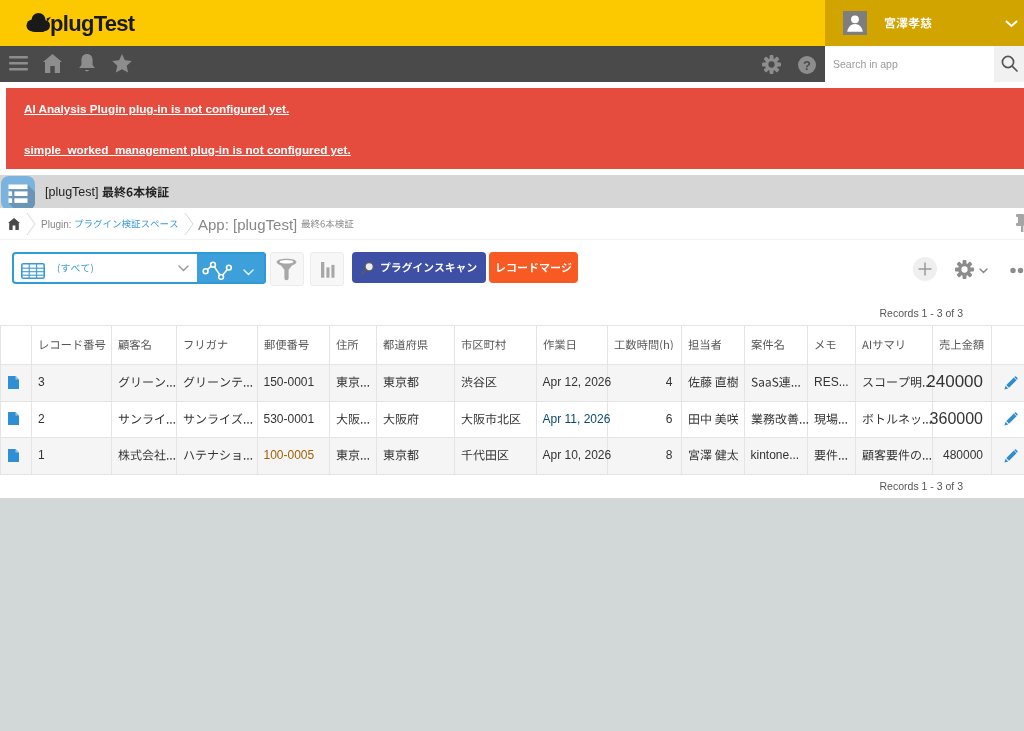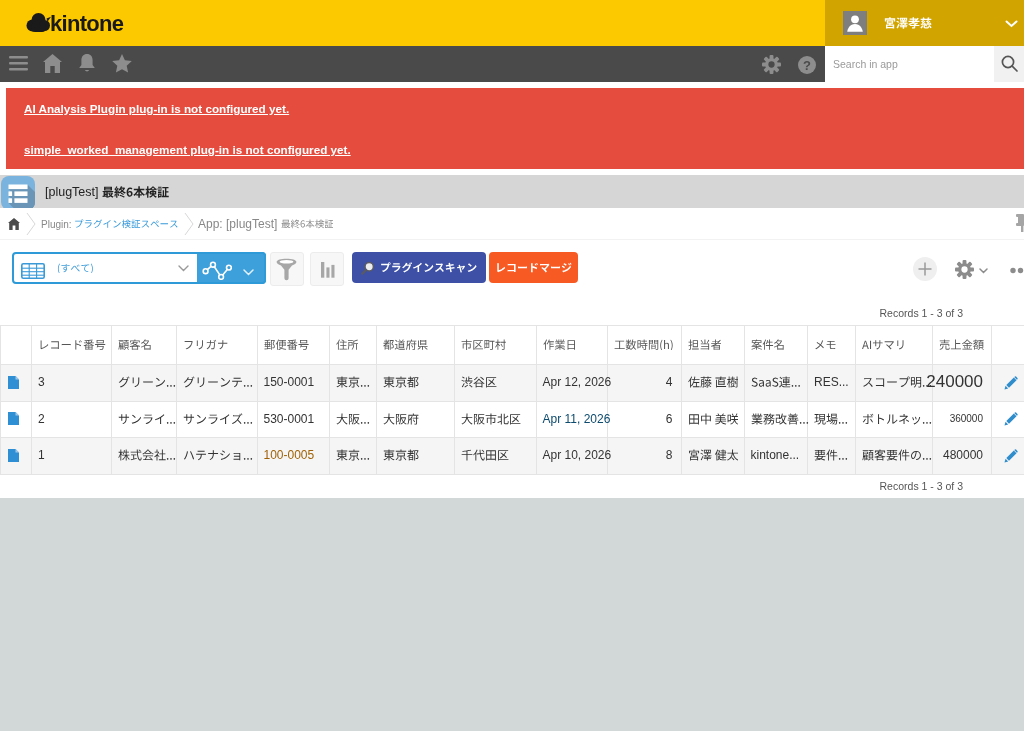--- a/index.html
+++ b/index.html
@@ -10,21 +10,21 @@
 <div class="abs" style="left:0;top:0;width:1024px;height:46px;background:#fcc800"></div>
 <svg class="abs" style="left:26px;top:13px" width="26" height="20" viewBox="0 0 26 20">
     <g fill="#1a1a1a">
       <circle cx="6.5" cy="12.5" r="6"></circle>
       <circle cx="12.5" cy="7" r="7"></circle>
       <circle cx="18.5" cy="12.5" r="5.5"></circle>
       <rect x="5" y="10" width="15" height="9" rx="4"></rect>
       <path d="M20.5 5.5 L25 3.8 L21.5 8.8 Z"></path>
     </g>
   </svg>
-<div class="abs" style="left:50px;top:10.5px;font-size:22px;font-weight:bold;color:#1a1a1a;letter-spacing:-0.7px">kintone</div>
+<div class="abs" style="left:50px;top:10.5px;font-size:22px;font-weight:bold;color:#1a1a1a;letter-spacing:-0.7px">plugTest</div>
 <div class="abs" style="left:825px;top:0;width:199px;height:46px;background:#d2a400"></div>
 <svg class="abs" style="left:843px;top:11px" width="24" height="24" viewBox="0 0 24 24">
     <rect width="24" height="24" fill="#7e7e7e"></rect>
     <circle cx="12" cy="8.3" r="3.9" fill="#fff"></circle>
     <path d="M12 13 C7 13 4.8 17.2 4.2 20.7 L19.8 20.7 C19.2 17.2 17 13 12 13 Z" fill="#fff"></path>
   </svg>
 <div class="abs flexc" style="left:884px;top:0;height:46px">
     <svg width="48.00" height="12" viewBox="0 -880 4000 1000">
       <path fill="#ffffff" d="M349 -504V-416H641V-504ZM236 -600H760V-320H236ZM435 -374 574 -350Q560 -305 548 -261Q536 -217 526 -185L421 -210Q426 -246 430 -292Q434 -338 435 -374ZM164 -258H850V86H725V-155H284V87H164ZM218 -53H788V50H218ZM431 -850H557V-706H431ZM70 -766H932V-515H809V-658H188V-515H70Z M1075 -757 1142 -844Q1171 -832 1202 -816Q1234 -799 1262 -781Q1291 -763 1308 -746L1236 -650Q1220 -668 1193 -687Q1166 -706 1135 -724Q1104 -743 1075 -757ZM1028 -485 1094 -574Q1123 -563 1154 -548Q1186 -532 1214 -515Q1243 -498 1261 -482L1190 -385Q1174 -401 1146 -420Q1119 -438 1088 -456Q1056 -473 1028 -485ZM1048 13Q1069 -27 1094 -80Q1119 -132 1144 -192Q1169 -251 1191 -310L1287 -243Q1268 -190 1246 -134Q1224 -79 1202 -25Q1180 29 1157 79ZM1338 -109H1921V-19H1338ZM1359 -529H1901V-441H1359ZM1309 -243H1950V-153H1309ZM1282 -399H1970V-308H1282ZM1564 -583H1682V-355H1564ZM1564 -195H1682V90H1564ZM1748 -731V-657H1818V-731ZM1590 -731V-657H1659V-731ZM1433 -731V-657H1500V-731ZM1329 -818H1929V-569H1329ZM1727 -332 1843 -310Q1827 -283 1814 -261Q1800 -239 1789 -222L1690 -244Q1700 -264 1710 -288Q1721 -313 1727 -332ZM1419 -305 1523 -329Q1535 -310 1544 -286Q1554 -263 1558 -246L1449 -219Q1447 -236 1438 -260Q1429 -285 1419 -305Z M2045 -576H2956V-473H2045ZM2152 -223H2948V-120H2152ZM2267 -411H2744V-317H2267ZM2135 -752H2704V-651H2135ZM2384 -850H2502V-523H2384ZM2798 -812 2899 -756Q2800 -634 2670 -531Q2540 -428 2393 -346Q2246 -264 2095 -206Q2088 -219 2074 -237Q2060 -255 2046 -274Q2031 -292 2020 -303Q2173 -354 2318 -430Q2463 -506 2586 -603Q2710 -700 2798 -812ZM2484 -271H2602V-30Q2602 13 2590 36Q2579 60 2545 73Q2513 85 2468 88Q2423 90 2362 90Q2357 66 2344 35Q2331 4 2318 -18Q2346 -17 2376 -16Q2405 -16 2428 -16Q2452 -16 2460 -16Q2474 -17 2479 -20Q2484 -24 2484 -33ZM2710 -411H2740L2766 -417L2839 -352Q2800 -323 2754 -292Q2707 -262 2658 -234Q2609 -207 2560 -186Q2550 -201 2532 -220Q2515 -239 2503 -250Q2541 -268 2581 -292Q2621 -316 2655 -342Q2689 -368 2710 -389Z M3054 -725H3946V-624H3054ZM3213 -805 3313 -850Q3338 -821 3362 -785Q3385 -749 3395 -720L3289 -671Q3281 -700 3259 -738Q3237 -775 3213 -805ZM3083 -509 3151 -574Q3181 -554 3213 -528Q3245 -503 3272 -477Q3300 -451 3316 -428L3243 -356Q3228 -379 3202 -406Q3176 -434 3144 -461Q3113 -488 3083 -509ZM3328 -370 3410 -405Q3440 -373 3466 -332Q3491 -291 3500 -259L3413 -220Q3404 -252 3380 -294Q3356 -336 3328 -370ZM3063 -318Q3130 -320 3222 -326Q3314 -331 3410 -336V-251Q3321 -243 3232 -236Q3144 -230 3073 -224ZM3351 -568 3449 -525Q3412 -482 3370 -436Q3327 -389 3284 -347Q3241 -305 3204 -273L3132 -311Q3169 -345 3210 -390Q3251 -435 3288 -482Q3325 -528 3351 -568ZM3238 -665 3344 -623Q3313 -585 3282 -546Q3251 -508 3225 -481L3148 -517Q3164 -537 3181 -563Q3198 -589 3213 -616Q3228 -643 3238 -665ZM3497 -510 3564 -576Q3595 -557 3628 -532Q3660 -506 3688 -480Q3717 -454 3734 -432L3662 -358Q3646 -381 3618 -408Q3591 -435 3560 -462Q3528 -489 3497 -510ZM3772 -380 3857 -415Q3891 -377 3920 -330Q3948 -283 3958 -245L3867 -207Q3858 -244 3832 -292Q3805 -341 3772 -380ZM3506 -323Q3577 -326 3673 -330Q3769 -333 3869 -338L3868 -251Q3775 -245 3683 -240Q3591 -234 3517 -230ZM3773 -570 3871 -527Q3833 -483 3790 -436Q3746 -389 3702 -346Q3658 -303 3620 -271L3548 -310Q3587 -344 3628 -389Q3670 -434 3708 -482Q3746 -529 3773 -570ZM3656 -665 3762 -623Q3730 -585 3698 -546Q3667 -508 3641 -481L3564 -517Q3580 -537 3598 -563Q3615 -589 3630 -616Q3645 -643 3656 -665ZM3660 -850 3795 -817Q3768 -779 3740 -744Q3713 -709 3690 -684L3594 -717Q3611 -745 3630 -783Q3649 -821 3660 -850ZM3297 -187H3416V-59Q3416 -38 3426 -33Q3436 -28 3471 -28Q3479 -28 3496 -28Q3514 -28 3536 -28Q3557 -28 3576 -28Q3595 -28 3606 -28Q3625 -28 3634 -34Q3644 -41 3648 -61Q3653 -81 3655 -122Q3667 -114 3686 -106Q3705 -97 3725 -90Q3745 -84 3761 -80Q3754 -17 3739 18Q3724 52 3695 66Q3666 79 3616 79Q3608 79 3592 79Q3576 79 3556 79Q3536 79 3516 79Q3496 79 3480 79Q3464 79 3457 79Q3392 79 3358 66Q3323 53 3310 24Q3297 -6 3297 -58ZM3370 -210 3449 -272Q3477 -256 3507 -235Q3537 -214 3563 -191Q3589 -168 3605 -148L3521 -80Q3507 -100 3482 -123Q3457 -146 3428 -169Q3398 -192 3370 -210ZM3696 -153 3794 -208Q3829 -179 3864 -144Q3898 -108 3926 -72Q3954 -35 3970 -2L3864 59Q3851 28 3824 -10Q3797 -48 3764 -86Q3731 -123 3696 -153ZM3164 -192 3271 -155Q3250 -91 3216 -32Q3183 28 3129 68L3030 -1Q3078 -34 3112 -85Q3147 -136 3164 -192Z"></path>
     </svg>
@@ -115,21 +115,21 @@
   </svg>
 <div class="abs" style="left:41px;top:208px;height:32px;font-size:10px;color:#888;display:flex;align-items:center">Plugin:</div>
 <div class="abs flexc" style="left:74px;top:208px;height:32px">
     <svg width="104.50" height="9.5" viewBox="0 -880 11000 1000">
       <path fill="#3598d9" d="M805 -718Q805 -691 824 -672Q844 -652 871 -652Q899 -652 918 -672Q938 -691 938 -718Q938 -746 918 -766Q899 -785 871 -785Q844 -785 824 -766Q805 -746 805 -718ZM759 -718Q759 -749 774 -774Q790 -800 815 -816Q840 -831 871 -831Q902 -831 928 -816Q953 -800 968 -774Q984 -749 984 -718Q984 -687 968 -662Q953 -637 928 -622Q902 -606 871 -606Q840 -606 815 -622Q790 -637 774 -662Q759 -687 759 -718ZM846 -651Q841 -641 838 -628Q834 -616 831 -601Q823 -562 810 -514Q797 -466 778 -416Q760 -365 736 -318Q712 -271 682 -232Q636 -174 580 -124Q524 -74 452 -34Q380 6 288 35L220 -40Q318 -64 390 -100Q461 -136 515 -182Q569 -227 610 -280Q646 -326 672 -384Q699 -441 717 -500Q735 -558 741 -606Q727 -606 688 -606Q649 -606 596 -606Q543 -606 486 -606Q428 -606 375 -606Q322 -606 283 -606Q244 -606 230 -606Q200 -606 175 -605Q150 -604 130 -603V-692Q144 -690 161 -688Q178 -687 196 -686Q214 -685 230 -685Q242 -685 273 -685Q304 -685 346 -685Q389 -685 438 -685Q486 -685 534 -685Q581 -685 622 -685Q664 -685 693 -685Q722 -685 732 -685Q743 -685 757 -686Q771 -687 785 -690Z M1231 -745Q1251 -742 1274 -741Q1297 -740 1321 -740Q1336 -740 1376 -740Q1415 -740 1466 -740Q1516 -740 1566 -740Q1617 -740 1657 -740Q1697 -740 1714 -740Q1738 -740 1762 -741Q1786 -742 1805 -745V-662Q1787 -664 1762 -664Q1738 -665 1713 -665Q1696 -665 1656 -665Q1617 -665 1567 -665Q1517 -665 1466 -665Q1416 -665 1376 -665Q1337 -665 1321 -665Q1298 -665 1275 -664Q1252 -663 1231 -662ZM1878 -481Q1875 -475 1870 -466Q1866 -458 1865 -452Q1845 -378 1810 -304Q1775 -229 1719 -168Q1640 -82 1548 -34Q1457 14 1361 41L1299 -30Q1405 -52 1496 -99Q1587 -146 1651 -213Q1697 -261 1726 -320Q1756 -380 1770 -434Q1759 -434 1728 -434Q1698 -434 1654 -434Q1610 -434 1560 -434Q1509 -434 1458 -434Q1406 -434 1362 -434Q1317 -434 1284 -434Q1252 -434 1239 -434Q1221 -434 1195 -434Q1169 -433 1141 -431V-515Q1169 -512 1194 -510Q1219 -509 1239 -509Q1250 -509 1281 -509Q1312 -509 1356 -509Q1400 -509 1451 -509Q1502 -509 1553 -509Q1604 -509 1648 -509Q1692 -509 1724 -509Q1755 -509 1766 -509Q1783 -509 1798 -511Q1813 -513 1821 -517Z M2765 -800Q2778 -783 2793 -758Q2808 -734 2822 -709Q2836 -684 2847 -663L2793 -639Q2778 -669 2755 -709Q2732 -749 2712 -777ZM2875 -840Q2888 -822 2904 -797Q2919 -772 2934 -748Q2949 -723 2959 -704L2905 -680Q2889 -713 2866 -751Q2843 -789 2822 -817ZM2831 -601Q2825 -591 2819 -576Q2813 -560 2808 -548Q2795 -498 2770 -438Q2746 -379 2711 -318Q2676 -258 2631 -203Q2563 -120 2468 -52Q2373 16 2233 69L2160 3Q2252 -24 2325 -62Q2398 -101 2456 -148Q2515 -195 2560 -248Q2599 -294 2631 -349Q2663 -404 2686 -460Q2710 -515 2719 -560H2349L2381 -632Q2393 -632 2426 -632Q2459 -632 2502 -632Q2544 -632 2586 -632Q2628 -632 2659 -632Q2690 -632 2700 -632Q2720 -632 2736 -634Q2753 -636 2765 -641ZM2496 -752Q2484 -732 2472 -710Q2460 -688 2452 -674Q2423 -619 2378 -556Q2333 -492 2270 -430Q2208 -367 2128 -314L2058 -365Q2123 -404 2174 -448Q2226 -493 2264 -539Q2303 -585 2330 -628Q2357 -670 2373 -703Q2381 -716 2390 -740Q2400 -763 2404 -783Z M3086 -361Q3216 -396 3328 -446Q3440 -496 3523 -548Q3575 -581 3624 -620Q3674 -658 3718 -700Q3762 -742 3796 -783L3863 -721Q3821 -676 3772 -633Q3723 -590 3668 -550Q3614 -511 3555 -474Q3500 -441 3431 -406Q3362 -371 3284 -340Q3206 -309 3126 -283ZM3507 -506 3593 -532V-76Q3593 -57 3594 -36Q3594 -15 3596 3Q3597 21 3599 31H3501Q3502 21 3504 3Q3505 -15 3506 -36Q3507 -57 3507 -76Z M4227 -733Q4254 -715 4289 -688Q4324 -662 4360 -632Q4397 -603 4429 -575Q4461 -547 4482 -526L4419 -463Q4400 -482 4370 -510Q4340 -538 4304 -568Q4268 -599 4233 -626Q4198 -654 4170 -672ZM4141 -63Q4229 -76 4302 -99Q4374 -122 4434 -151Q4494 -180 4541 -209Q4618 -257 4683 -320Q4748 -382 4797 -449Q4846 -516 4875 -577L4923 -492Q4889 -430 4839 -366Q4789 -302 4726 -243Q4663 -184 4587 -136Q4537 -105 4478 -75Q4418 -45 4348 -20Q4277 4 4194 19Z M5052 -626H5372V-555H5052ZM5193 -840H5263V79H5193ZM5192 -581 5238 -566Q5227 -506 5210 -442Q5192 -378 5169 -316Q5146 -254 5121 -200Q5096 -147 5069 -110Q5063 -124 5051 -143Q5039 -162 5030 -175Q5055 -209 5080 -256Q5104 -303 5126 -358Q5147 -413 5164 -470Q5181 -527 5192 -581ZM5258 -485Q5267 -475 5285 -450Q5303 -426 5324 -397Q5344 -368 5361 -342Q5378 -317 5385 -307L5343 -248Q5335 -266 5320 -294Q5304 -323 5286 -354Q5268 -385 5252 -412Q5235 -438 5226 -453ZM5470 -604H5852V-540H5470ZM5659 -772Q5631 -730 5588 -686Q5545 -643 5494 -604Q5442 -564 5386 -535Q5381 -549 5370 -567Q5358 -585 5349 -597Q5405 -623 5457 -662Q5509 -702 5552 -748Q5594 -793 5621 -838H5690Q5726 -789 5774 -744Q5821 -698 5874 -662Q5927 -626 5979 -603Q5968 -590 5957 -572Q5946 -553 5939 -538Q5888 -564 5835 -602Q5782 -640 5736 -684Q5691 -728 5659 -772ZM5472 -387V-250H5847V-387ZM5405 -447H5916V-189H5405ZM5622 -565H5691V-300Q5691 -247 5680 -192Q5668 -138 5635 -88Q5602 -37 5540 7Q5478 51 5378 85Q5375 76 5368 66Q5360 55 5352 44Q5343 34 5336 28Q5431 -2 5488 -40Q5546 -78 5574 -121Q5603 -164 5612 -210Q5622 -256 5622 -302ZM5701 -227Q5731 -153 5769 -106Q5807 -59 5858 -30Q5909 -1 5973 21Q5959 33 5946 50Q5934 68 5928 85Q5859 58 5804 22Q5750 -14 5709 -70Q5668 -127 5637 -214Z M6436 -779H6947V-707H6436ZM6402 -26H6964V45H6402ZM6711 -432H6941V-360H6711ZM6669 -751H6743V15H6669ZM6478 -528H6549V7H6478ZM6086 -532H6368V-472H6086ZM6092 -805H6367V-745H6092ZM6086 -395H6368V-336H6086ZM6038 -671H6402V-609H6038ZM6121 -258H6372V33H6121V-28H6305V-196H6121ZM6084 -258H6150V79H6084Z M7800 -669Q7795 -663 7788 -650Q7780 -636 7775 -625Q7756 -576 7725 -516Q7694 -457 7656 -399Q7618 -341 7576 -294Q7521 -232 7455 -174Q7389 -115 7316 -64Q7243 -14 7164 22L7100 -45Q7181 -77 7256 -124Q7330 -172 7396 -228Q7461 -285 7512 -342Q7546 -381 7580 -430Q7613 -478 7640 -528Q7666 -579 7678 -620Q7670 -620 7640 -620Q7610 -620 7569 -620Q7528 -620 7483 -620Q7438 -620 7397 -620Q7356 -620 7326 -620Q7297 -620 7288 -620Q7271 -620 7250 -619Q7228 -618 7210 -617Q7193 -616 7187 -615V-706Q7194 -705 7212 -704Q7231 -702 7252 -701Q7273 -700 7288 -700Q7299 -700 7328 -700Q7357 -700 7398 -700Q7438 -700 7482 -700Q7526 -700 7566 -700Q7607 -700 7636 -700Q7665 -700 7674 -700Q7699 -700 7718 -702Q7738 -704 7749 -708ZM7589 -347Q7630 -313 7674 -272Q7717 -231 7759 -188Q7801 -144 7837 -104Q7873 -65 7899 -33L7829 27Q7794 -21 7745 -76Q7696 -132 7642 -188Q7587 -243 7532 -290Z M8704 -600Q8704 -570 8726 -548Q8747 -527 8778 -527Q8808 -527 8830 -548Q8851 -570 8851 -600Q8851 -631 8830 -652Q8808 -673 8778 -673Q8747 -673 8726 -652Q8704 -631 8704 -600ZM8656 -600Q8656 -634 8672 -662Q8689 -689 8716 -706Q8744 -722 8778 -722Q8811 -722 8838 -706Q8866 -689 8882 -662Q8899 -634 8899 -600Q8899 -567 8882 -540Q8866 -512 8838 -496Q8811 -479 8778 -479Q8744 -479 8716 -496Q8689 -512 8672 -540Q8656 -567 8656 -600ZM8053 -263Q8073 -280 8088 -295Q8104 -310 8124 -330Q8142 -348 8166 -376Q8189 -404 8216 -436Q8244 -469 8271 -502Q8298 -536 8321 -563Q8361 -610 8400 -616Q8439 -621 8490 -573Q8521 -545 8558 -508Q8594 -470 8630 -432Q8666 -394 8695 -363Q8729 -328 8771 -282Q8813 -237 8857 -190Q8901 -142 8939 -101L8870 -28Q8835 -71 8796 -118Q8756 -164 8718 -208Q8679 -253 8647 -289Q8625 -314 8598 -343Q8571 -372 8544 -401Q8517 -430 8494 -455Q8470 -480 8454 -495Q8425 -523 8406 -521Q8388 -519 8362 -488Q8344 -466 8321 -436Q8298 -407 8273 -375Q8248 -343 8225 -314Q8202 -285 8185 -264Q8170 -245 8154 -224Q8139 -203 8128 -187Z M9102 -433Q9117 -432 9139 -430Q9161 -429 9188 -428Q9214 -428 9241 -428Q9257 -428 9290 -428Q9324 -428 9369 -428Q9414 -428 9464 -428Q9515 -428 9566 -428Q9616 -428 9662 -428Q9707 -428 9740 -428Q9773 -428 9789 -428Q9827 -428 9854 -430Q9881 -432 9897 -433V-335Q9882 -336 9852 -338Q9823 -340 9790 -340Q9774 -340 9740 -340Q9706 -340 9662 -340Q9617 -340 9566 -340Q9515 -340 9464 -340Q9414 -340 9370 -340Q9325 -340 9291 -340Q9257 -340 9241 -340Q9200 -340 9163 -338Q9126 -337 9102 -335Z M10800 -669Q10795 -663 10788 -650Q10780 -636 10775 -625Q10756 -576 10725 -516Q10694 -457 10656 -399Q10618 -341 10576 -294Q10521 -232 10455 -174Q10389 -115 10316 -64Q10243 -14 10164 22L10100 -45Q10181 -77 10256 -124Q10330 -172 10396 -228Q10461 -285 10512 -342Q10546 -381 10580 -430Q10613 -478 10640 -528Q10666 -579 10678 -620Q10670 -620 10640 -620Q10610 -620 10569 -620Q10528 -620 10483 -620Q10438 -620 10397 -620Q10356 -620 10326 -620Q10297 -620 10288 -620Q10271 -620 10250 -619Q10228 -618 10210 -617Q10193 -616 10187 -615V-706Q10194 -705 10212 -704Q10231 -702 10252 -701Q10273 -700 10288 -700Q10299 -700 10328 -700Q10357 -700 10398 -700Q10438 -700 10482 -700Q10526 -700 10566 -700Q10607 -700 10636 -700Q10665 -700 10674 -700Q10699 -700 10718 -702Q10738 -704 10749 -708ZM10589 -347Q10630 -313 10674 -272Q10717 -231 10759 -188Q10801 -144 10837 -104Q10873 -65 10899 -33L10829 27Q10794 -21 10745 -76Q10696 -132 10642 -188Q10587 -243 10532 -290Z"></path>
     </svg>
   </div>
 <svg class="abs" style="left:184px;top:212px" width="10" height="24" viewBox="0 0 10 24">
     <path d="M1 1 L9 12 L1 23" stroke="#d8d8d8" stroke-width="1" fill="none"></path>
   </svg>
-<div class="abs flexc" style="left:198px;top:208px;height:32px;font-size:12px;color:#888">App: [plugTest]&nbsp;<svg width="52.77" height="9.5" viewBox="0 -880 5555 1000">
+<div class="abs flexc" style="left:198px;top:208px;height:32px;font-size:15px;color:#888">App: [plugTest]&nbsp;<svg width="52.77" height="9.5" viewBox="0 -880 5555 1000">
       <path fill="#888888" d="M250 -635V-564H752V-635ZM250 -755V-685H752V-755ZM178 -808H827V-511H178ZM58 -455H940V-392H58ZM503 -330H858V-269H503ZM189 -324H435V-267H189ZM189 -197H435V-141H189ZM607 -274Q651 -166 744 -88Q836 -11 963 21Q956 28 947 38Q938 49 930 60Q923 70 918 79Q786 40 692 -46Q597 -133 547 -256ZM835 -330H849L862 -333L908 -314Q875 -212 814 -136Q753 -60 674 -8Q595 45 508 74Q502 61 490 43Q477 25 466 15Q526 -2 584 -33Q641 -64 690 -106Q740 -148 778 -202Q815 -255 835 -318ZM49 -44Q98 -49 160 -55Q223 -61 293 -69Q363 -77 433 -85L434 -23Q332 -10 233 2Q134 14 56 23ZM396 -435H468V80H396ZM145 -433H214V-27H145Z M1564 -264 1609 -312Q1645 -297 1683 -278Q1721 -258 1756 -238Q1790 -218 1813 -200L1767 -148Q1744 -166 1710 -188Q1675 -209 1637 -230Q1599 -250 1564 -264ZM1454 -74 1499 -128Q1549 -114 1603 -96Q1657 -77 1709 -56Q1761 -35 1808 -14Q1854 7 1887 26L1843 85Q1799 58 1734 28Q1668 -2 1595 -29Q1522 -56 1454 -74ZM1584 -840 1658 -828Q1621 -746 1562 -660Q1504 -574 1418 -502Q1413 -510 1404 -519Q1394 -528 1384 -536Q1375 -545 1366 -550Q1420 -592 1462 -642Q1504 -692 1534 -744Q1565 -795 1584 -840ZM1570 -736H1842V-669H1537ZM1820 -736H1835L1849 -739L1895 -712Q1852 -606 1780 -520Q1709 -434 1621 -370Q1533 -306 1441 -265Q1436 -275 1428 -286Q1420 -297 1411 -308Q1402 -318 1394 -324Q1484 -360 1568 -418Q1652 -477 1718 -554Q1785 -630 1820 -721ZM1557 -678Q1598 -600 1663 -529Q1728 -458 1808 -402Q1887 -346 1974 -315Q1965 -307 1956 -296Q1947 -285 1938 -274Q1930 -263 1924 -253Q1837 -290 1756 -351Q1675 -412 1608 -490Q1542 -569 1497 -656ZM1195 -840 1261 -813Q1242 -778 1221 -738Q1200 -698 1178 -661Q1157 -624 1137 -597L1086 -620Q1105 -649 1125 -688Q1145 -726 1164 -766Q1183 -807 1195 -840ZM1308 -726 1371 -697Q1337 -640 1296 -576Q1254 -512 1212 -453Q1170 -394 1132 -349L1086 -375Q1114 -409 1144 -452Q1175 -496 1204 -544Q1234 -591 1260 -638Q1287 -686 1308 -726ZM1038 -629 1076 -679Q1104 -656 1132 -628Q1161 -599 1185 -572Q1209 -544 1222 -522L1181 -465Q1168 -488 1144 -518Q1121 -547 1093 -576Q1065 -605 1038 -629ZM1272 -493 1325 -515Q1345 -483 1364 -446Q1382 -410 1396 -376Q1411 -341 1417 -314L1361 -289Q1355 -316 1341 -352Q1327 -387 1310 -424Q1292 -461 1272 -493ZM1034 -392Q1100 -394 1189 -398Q1278 -402 1373 -406L1372 -345Q1283 -339 1196 -334Q1109 -328 1041 -323ZM1298 -258 1353 -275Q1373 -233 1392 -182Q1410 -130 1417 -93L1360 -73Q1353 -111 1336 -162Q1318 -214 1298 -258ZM1091 -268 1155 -257Q1145 -186 1127 -118Q1109 -49 1085 -1Q1078 -6 1068 -11Q1057 -16 1046 -22Q1034 -27 1025 -30Q1051 -76 1066 -140Q1082 -203 1091 -268ZM1198 -364H1265V82H1198Z M2301 13Q2249 13 2204 -10Q2159 -32 2126 -78Q2093 -123 2074 -191Q2056 -259 2056 -350Q2056 -457 2078 -533Q2100 -609 2138 -656Q2176 -703 2225 -724Q2274 -746 2327 -746Q2384 -746 2426 -725Q2468 -704 2499 -671L2447 -615Q2426 -641 2395 -656Q2364 -671 2331 -671Q2279 -671 2236 -640Q2193 -610 2168 -540Q2142 -470 2142 -350Q2142 -256 2160 -191Q2179 -126 2214 -92Q2250 -59 2301 -59Q2337 -59 2364 -80Q2392 -101 2408 -138Q2425 -176 2425 -225Q2425 -275 2410 -312Q2396 -348 2367 -368Q2338 -387 2293 -387Q2258 -387 2217 -364Q2176 -342 2139 -287L2136 -359Q2159 -389 2187 -410Q2215 -432 2246 -444Q2278 -455 2308 -455Q2370 -455 2416 -430Q2461 -404 2486 -353Q2512 -302 2512 -225Q2512 -154 2483 -100Q2454 -47 2406 -17Q2359 13 2301 13Z M2620 -629H3492V-553H2620ZM2819 -183H3285V-107H2819ZM3015 -839H3094V80H3015ZM2991 -604 3059 -582Q3014 -476 2949 -380Q2884 -283 2805 -206Q2726 -128 2640 -78Q2634 -87 2624 -98Q2614 -110 2604 -121Q2595 -132 2586 -140Q2649 -173 2708 -222Q2768 -271 2822 -332Q2875 -394 2918 -463Q2961 -532 2991 -604ZM3118 -601Q3158 -506 3221 -418Q3284 -329 3362 -258Q3441 -188 3527 -146Q3518 -138 3508 -127Q3497 -116 3487 -104Q3477 -91 3470 -80Q3383 -129 3304 -206Q3224 -282 3160 -378Q3096 -474 3052 -578Z M3607 -626H3927V-555H3607ZM3748 -840H3818V79H3748ZM3747 -581 3793 -566Q3782 -506 3764 -442Q3747 -378 3724 -316Q3701 -254 3676 -200Q3651 -147 3624 -110Q3618 -124 3606 -143Q3594 -162 3585 -175Q3610 -209 3634 -256Q3659 -303 3680 -358Q3702 -413 3719 -470Q3736 -527 3747 -581ZM3813 -485Q3822 -475 3840 -450Q3858 -426 3878 -397Q3899 -368 3916 -342Q3933 -317 3940 -307L3898 -248Q3890 -266 3874 -294Q3859 -323 3841 -354Q3823 -385 3806 -412Q3790 -438 3781 -453ZM4025 -604H4407V-540H4025ZM4214 -772Q4186 -730 4143 -686Q4100 -643 4048 -604Q3997 -564 3941 -535Q3936 -549 3924 -567Q3913 -585 3904 -597Q3960 -623 4012 -662Q4064 -702 4106 -748Q4149 -793 4176 -838H4245Q4281 -789 4328 -744Q4376 -698 4429 -662Q4482 -626 4534 -603Q4523 -590 4512 -572Q4501 -553 4494 -538Q4443 -564 4390 -602Q4337 -640 4292 -684Q4246 -728 4214 -772ZM4027 -387V-250H4402V-387ZM3960 -447H4471V-189H3960ZM4177 -565H4246V-300Q4246 -247 4234 -192Q4223 -138 4190 -88Q4157 -37 4095 7Q4033 51 3933 85Q3930 76 3922 66Q3915 55 3906 44Q3898 34 3891 28Q3986 -2 4044 -40Q4101 -78 4130 -121Q4158 -164 4168 -210Q4177 -256 4177 -302ZM4256 -227Q4286 -153 4324 -106Q4362 -59 4413 -30Q4464 -1 4528 21Q4514 33 4502 50Q4489 68 4483 85Q4414 58 4360 22Q4305 -14 4264 -70Q4223 -127 4192 -214Z M4991 -779H5502V-707H4991ZM4957 -26H5519V45H4957ZM5266 -432H5496V-360H5266ZM5224 -751H5298V15H5224ZM5033 -528H5104V7H5033ZM4641 -532H4923V-472H4641ZM4647 -805H4922V-745H4647ZM4641 -395H4923V-336H4641ZM4593 -671H4957V-609H4593ZM4676 -258H4927V33H4676V-28H4860V-196H4676ZM4639 -258H4705V79H4639Z"></path>
     </svg></div>
 <svg class="abs" style="left:1016px;top:214px" width="8" height="20" viewBox="0 0 8 20">
     <g fill="#a5a5a5">
       <rect x="0" y="0" width="8" height="3" rx="1"></rect>
       <rect x="2" y="2" width="6" height="8"></rect>
       <rect x="0" y="9" width="8" height="3" rx="1"></rect>
       <rect x="5" y="11" width="2.4" height="7"></rect>
     </g>
   </svg>
@@ -422,21 +422,21 @@
 <div class="abs flexc" style="left:814px;top:400.5px;height:36.5px">
     <svg width="34.01" height="12" viewBox="0 -880 2834 1000">
       <path fill="#333333" d="M49 -789H393V-719H49ZM61 -505H384V-436H61ZM31 -149Q77 -161 137 -177Q197 -193 264 -212Q332 -231 399 -250L409 -183Q315 -155 220 -127Q124 -99 50 -77ZM510 -572V-471H837V-572ZM510 -411V-309H837V-411ZM510 -733V-633H837V-733ZM440 -796H910V-245H440ZM702 -276H774V-21Q774 -3 779 2Q784 8 802 8Q808 8 824 8Q840 8 857 8Q874 8 881 8Q892 8 898 0Q904 -8 906 -34Q909 -59 910 -110Q918 -105 930 -99Q941 -93 953 -89Q965 -85 975 -82Q972 -21 963 13Q954 47 936 60Q919 73 889 73Q884 73 870 73Q856 73 840 73Q824 73 810 73Q797 73 791 73Q755 73 736 65Q716 57 709 36Q702 15 702 -21ZM531 -261H605Q598 -197 583 -144Q568 -90 538 -47Q508 -4 458 30Q409 63 333 86Q329 77 322 66Q315 54 306 42Q298 31 290 25Q359 6 404 -22Q448 -49 474 -85Q500 -121 512 -165Q525 -209 531 -261ZM188 -761H261V-172L188 -159Z M1331 -429H1961V-364H1331ZM1444 -294H1879V-232H1444ZM1492 -405 1558 -388Q1519 -305 1456 -234Q1392 -164 1323 -117Q1318 -123 1308 -132Q1299 -141 1289 -150Q1279 -159 1271 -163Q1340 -205 1400 -268Q1459 -331 1492 -405ZM1865 -294H1936Q1936 -294 1936 -282Q1935 -271 1934 -264Q1926 -160 1918 -96Q1909 -32 1899 2Q1889 36 1875 51Q1863 65 1849 70Q1835 75 1817 76Q1801 78 1774 78Q1748 78 1718 76Q1718 62 1713 44Q1708 27 1701 14Q1729 17 1752 18Q1775 19 1786 19Q1796 19 1804 17Q1811 15 1816 8Q1827 -2 1836 -33Q1844 -64 1852 -124Q1859 -185 1865 -282ZM1497 -621V-542H1819V-621ZM1497 -754V-675H1819V-754ZM1429 -810H1889V-485H1429ZM1053 -624H1349V-552H1053ZM1170 -832H1241V-217H1170ZM1034 -178Q1072 -194 1122 -216Q1172 -238 1229 -264Q1286 -290 1343 -315L1359 -249Q1282 -211 1204 -172Q1126 -134 1063 -103ZM1738 -282 1790 -254Q1772 -191 1739 -126Q1706 -61 1665 -6Q1624 49 1579 84Q1569 73 1554 61Q1538 49 1523 41Q1570 9 1612 -43Q1655 -95 1688 -158Q1720 -221 1738 -282ZM1581 -280 1633 -250Q1607 -196 1566 -140Q1526 -85 1477 -38Q1428 9 1379 41Q1370 29 1356 16Q1343 3 1329 -6Q1378 -33 1427 -77Q1476 -121 1516 -174Q1557 -227 1581 -280Z M2139 13Q2112 13 2092 -6Q2073 -26 2073 -56Q2073 -88 2092 -107Q2112 -126 2139 -126Q2166 -126 2186 -107Q2205 -88 2205 -56Q2205 -26 2186 -6Q2166 13 2139 13Z M2417 13Q2390 13 2370 -6Q2351 -26 2351 -56Q2351 -88 2370 -107Q2390 -126 2417 -126Q2444 -126 2464 -107Q2483 -88 2483 -56Q2483 -26 2464 -6Q2444 13 2417 13Z M2695 13Q2668 13 2648 -6Q2629 -26 2629 -56Q2629 -88 2648 -107Q2668 -126 2695 -126Q2722 -126 2742 -107Q2761 -88 2761 -56Q2761 -26 2742 -6Q2722 13 2695 13Z"></path>
     </svg>
   </div>
 <div class="abs flexc" style="left:861.5px;top:400.5px;height:36.5px">
     <svg width="70.01" height="12" viewBox="0 -880 5834 1000">
       <path fill="#333333" d="M752 -790Q771 -764 794 -726Q817 -687 832 -656L778 -632Q763 -663 741 -701Q719 -739 699 -768ZM870 -819Q883 -800 898 -776Q914 -752 928 -728Q943 -705 952 -686L898 -662Q882 -695 860 -732Q838 -768 817 -796ZM542 -771Q541 -764 540 -751Q538 -738 537 -724Q536 -710 536 -699Q536 -673 536 -639Q536 -605 536 -572Q536 -539 536 -514Q536 -494 536 -456Q536 -418 536 -370Q536 -322 536 -272Q536 -221 536 -174Q536 -127 536 -91Q536 -55 536 -37Q536 3 516 23Q496 43 450 43Q429 43 404 42Q378 41 353 39Q328 37 308 36L301 -44Q334 -38 365 -35Q396 -32 416 -32Q436 -32 445 -42Q454 -51 455 -70Q455 -84 455 -118Q455 -153 455 -198Q455 -244 455 -294Q455 -345 455 -390Q455 -436 455 -469Q455 -502 455 -514Q455 -531 455 -565Q455 -599 455 -636Q455 -674 455 -700Q455 -716 452 -738Q450 -760 448 -771ZM92 -602Q113 -600 133 -598Q153 -597 177 -597Q189 -597 226 -597Q263 -597 316 -597Q368 -597 428 -597Q488 -597 548 -597Q609 -597 662 -597Q714 -597 750 -597Q787 -597 800 -597Q818 -597 840 -598Q863 -600 882 -602V-519Q862 -520 840 -520Q819 -521 801 -521Q788 -521 752 -521Q715 -521 662 -521Q610 -521 550 -521Q490 -521 430 -521Q370 -521 317 -521Q264 -521 228 -521Q191 -521 177 -521Q155 -521 134 -520Q112 -520 92 -518ZM322 -367Q306 -335 282 -297Q259 -259 232 -220Q204 -182 178 -149Q151 -116 130 -93L61 -139Q86 -162 113 -194Q140 -227 166 -263Q193 -299 215 -334Q237 -370 252 -401ZM740 -400Q760 -376 784 -343Q807 -310 832 -272Q856 -235 877 -200Q898 -166 913 -139L839 -98Q825 -128 804 -164Q784 -200 761 -237Q738 -274 714 -307Q691 -340 672 -364Z M1337 -88Q1337 -102 1337 -144Q1337 -187 1337 -246Q1337 -304 1337 -368Q1337 -433 1337 -494Q1337 -555 1337 -602Q1337 -649 1337 -670Q1337 -691 1335 -721Q1333 -751 1329 -774H1427Q1425 -752 1422 -722Q1420 -692 1420 -670Q1420 -631 1420 -576Q1420 -522 1420 -460Q1420 -399 1420 -338Q1421 -278 1421 -226Q1421 -173 1421 -136Q1421 -100 1421 -88Q1421 -72 1422 -51Q1422 -30 1424 -8Q1426 13 1427 30H1330Q1334 6 1336 -27Q1337 -60 1337 -88ZM1403 -512Q1452 -497 1512 -476Q1571 -456 1633 -433Q1695 -410 1750 -386Q1806 -363 1847 -342L1813 -257Q1770 -281 1716 -304Q1662 -328 1606 -351Q1549 -374 1496 -392Q1444 -411 1403 -423Z M2524 -21Q2527 -33 2528 -48Q2530 -62 2530 -77Q2530 -87 2530 -121Q2530 -155 2530 -204Q2530 -254 2530 -312Q2530 -370 2530 -428Q2530 -487 2530 -538Q2530 -589 2530 -626Q2530 -663 2530 -676Q2530 -705 2528 -724Q2526 -744 2525 -750H2617Q2617 -744 2615 -724Q2613 -704 2613 -676Q2613 -662 2613 -626Q2613 -591 2613 -540Q2613 -490 2613 -432Q2613 -375 2613 -319Q2613 -263 2613 -216Q2613 -168 2613 -137Q2613 -106 2613 -99Q2660 -121 2713 -157Q2766 -193 2816 -241Q2867 -289 2905 -345L2952 -277Q2909 -219 2852 -166Q2794 -113 2732 -71Q2670 -29 2611 0Q2599 7 2590 13Q2582 19 2577 23ZM2066 -26Q2129 -71 2173 -135Q2217 -199 2240 -272Q2251 -306 2257 -357Q2263 -408 2266 -466Q2269 -523 2270 -578Q2270 -632 2270 -674Q2270 -696 2268 -714Q2266 -731 2263 -747H2355Q2354 -741 2353 -730Q2352 -718 2351 -704Q2350 -690 2350 -675Q2350 -633 2349 -576Q2348 -520 2344 -458Q2341 -397 2336 -342Q2330 -287 2319 -250Q2297 -170 2250 -99Q2204 -28 2141 25Z M3553 -801Q3550 -784 3548 -759Q3547 -734 3547 -713Q3547 -700 3547 -680Q3547 -661 3547 -643Q3547 -625 3547 -614H3466Q3466 -625 3466 -643Q3466 -661 3466 -680Q3466 -699 3466 -713Q3466 -734 3465 -759Q3464 -784 3461 -801ZM3827 -605Q3814 -591 3798 -575Q3783 -559 3771 -545Q3746 -514 3710 -477Q3673 -440 3630 -402Q3586 -365 3538 -332Q3484 -294 3422 -262Q3359 -230 3286 -202Q3213 -173 3127 -147L3079 -221Q3221 -255 3318 -301Q3416 -347 3484 -391Q3529 -420 3568 -454Q3608 -487 3640 -518Q3671 -550 3687 -574Q3676 -574 3644 -574Q3612 -574 3569 -574Q3526 -574 3479 -574Q3432 -574 3389 -574Q3346 -574 3314 -574Q3283 -574 3272 -574Q3255 -574 3232 -574Q3208 -573 3186 -572Q3165 -571 3149 -570V-654Q3174 -652 3210 -650Q3245 -649 3270 -649Q3282 -649 3314 -649Q3347 -649 3392 -649Q3436 -649 3486 -649Q3535 -649 3582 -649Q3628 -649 3662 -649Q3697 -649 3712 -649Q3729 -649 3746 -650Q3763 -652 3775 -655ZM3545 -374Q3545 -344 3545 -304Q3545 -265 3544 -222Q3544 -178 3544 -138Q3544 -98 3544 -68Q3544 -51 3545 -31Q3546 -11 3547 8Q3548 27 3549 42H3458Q3460 28 3462 9Q3463 -10 3464 -30Q3464 -51 3464 -68Q3464 -97 3464 -134Q3464 -170 3464 -208Q3465 -247 3465 -282Q3465 -316 3465 -339ZM3874 -134Q3831 -166 3794 -192Q3756 -217 3718 -240Q3680 -263 3633 -288L3685 -347Q3732 -322 3770 -301Q3807 -280 3844 -257Q3880 -234 3926 -202Z M4483 -576Q4490 -561 4501 -532Q4512 -502 4524 -469Q4537 -436 4547 -406Q4557 -377 4562 -360L4488 -334Q4484 -351 4474 -380Q4465 -409 4453 -442Q4441 -476 4429 -505Q4417 -534 4410 -551ZM4845 -520Q4840 -505 4836 -492Q4833 -480 4830 -470Q4810 -388 4776 -310Q4742 -231 4688 -163Q4619 -75 4532 -16Q4446 43 4362 75L4296 8Q4354 -10 4414 -40Q4473 -70 4526 -112Q4580 -154 4621 -205Q4657 -249 4686 -304Q4714 -359 4733 -421Q4752 -483 4759 -547ZM4251 -526Q4259 -509 4271 -480Q4283 -451 4296 -416Q4310 -382 4322 -350Q4335 -319 4342 -300L4266 -272Q4260 -291 4248 -324Q4237 -356 4223 -391Q4209 -426 4196 -455Q4184 -484 4177 -497Z M5139 13Q5112 13 5092 -6Q5073 -26 5073 -56Q5073 -88 5092 -107Q5112 -126 5139 -126Q5166 -126 5186 -107Q5205 -88 5205 -56Q5205 -26 5186 -6Q5166 13 5139 13Z M5417 13Q5390 13 5370 -6Q5351 -26 5351 -56Q5351 -88 5370 -107Q5390 -126 5417 -126Q5444 -126 5464 -107Q5483 -88 5483 -56Q5483 -26 5464 -6Q5444 13 5417 13Z M5695 13Q5668 13 5648 -6Q5629 -26 5629 -56Q5629 -88 5648 -107Q5668 -126 5695 -126Q5722 -126 5742 -107Q5761 -88 5761 -56Q5761 -26 5742 -6Q5722 13 5695 13Z"></path>
     </svg>
   </div>
-<div class="abs" style="right:41px;top:400.5px;height:36.5px;font-size:10px;color:#333;display:flex;align-items:center">360000</div>
+<div class="abs" style="right:41px;top:400.5px;height:36.5px;font-size:16px;color:#333;display:flex;align-items:center">360000</div>
 <svg class="abs" style="left:8px;top:412.25px" width="11" height="13" viewBox="0 0 11 13">
     <path fill="#2e8fd4" d="M0 0 L7.5 0 L11 3.5 L11 13 L0 13 Z"></path>
     <path fill="#9fc8e8" d="M7.5 0 L11 3.5 L7.5 3.5 Z"></path>
   </svg>
 <svg class="abs" style="left:1003.5px;top:412.00px" width="14" height="14" viewBox="0 0 14 14">
     <g fill="#2f8dcc">
       <path d="M0.5 13.5 L1.5 9.8 L4.2 12.5 Z"></path>
       <path d="M2.3 9 L9.8 1.5 L12.5 4.2 L5 11.7 Z"></path>
       <path d="M10.6 0.7 Q11.3 0 12.1 0.6 L13.4 1.9 Q14 2.7 13.3 3.4 L12.9 3.8 L10.2 1.1 Z"></path>
     </g>

